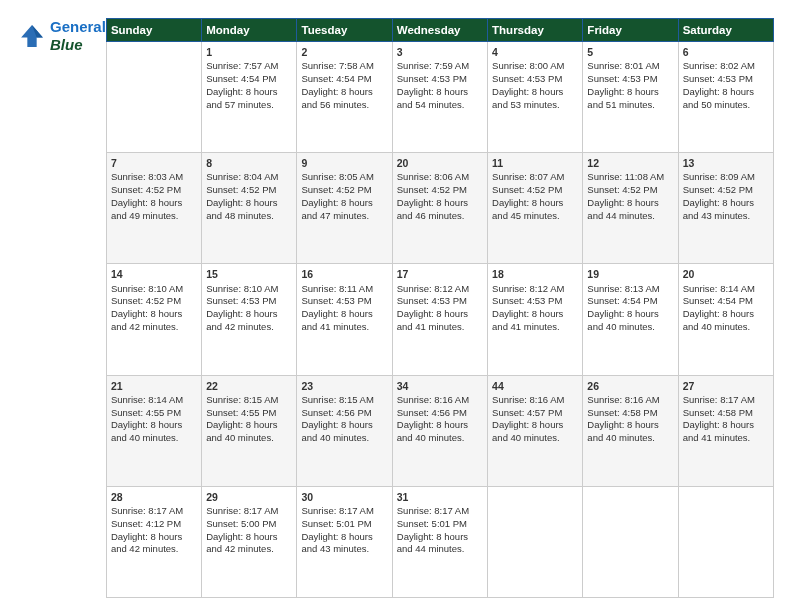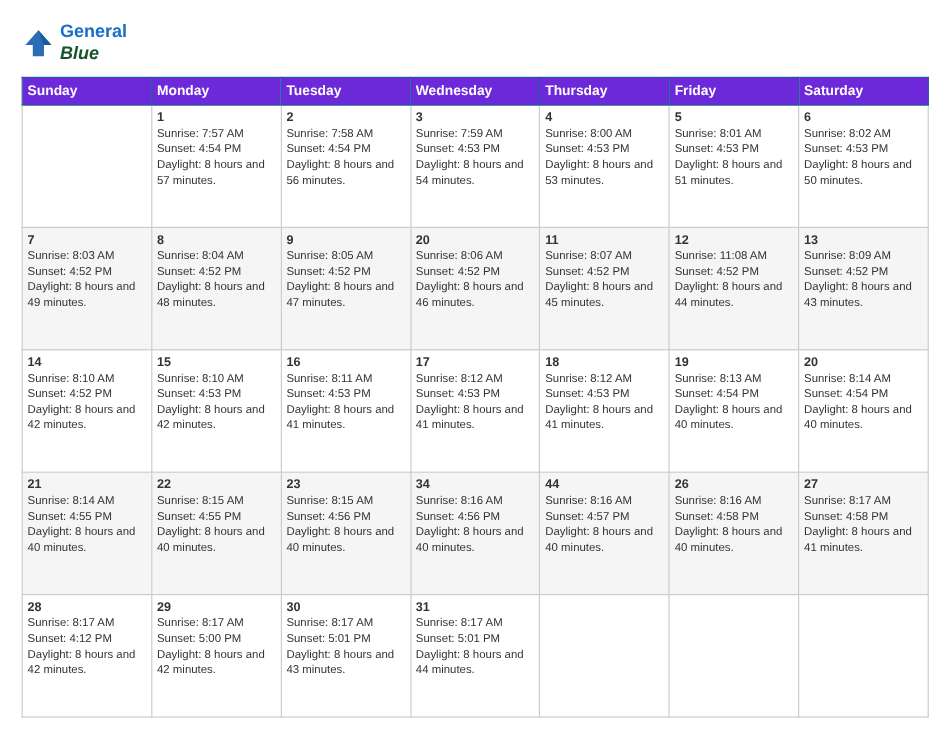--- a/index.html
+++ b/index.html
@@ -8,21 +8,21 @@
       height: 612px;
       font-family: Arial, Helvetica, sans-serif;
       background: #fff;
       overflow: hidden;
     }
     .page {
       width: 792px;
       height: 612px;
       padding: 18px 18px 14px 18px;
       display: flex;
-      flex-direction: column;
+      flex-direction: row;
     }
     .header {
       display: flex;
       justify-content: space-between;
       align-items: flex-start;
       margin-bottom: 10px;
     }
     .logo {
       display: flex;
       align-items: center;
@@ -56,21 +56,21 @@
       color: #555;
     }
     .calendar {
       flex: 1;
       border: 1px solid #ccc;
       border-collapse: collapse;
       width: 100%;
       table-layout: fixed;
     }
     .calendar th {
-      background-color: #6d28d9;
+      background-color: #14532d;
       color: #fff;
       font-size: 11.5px;
       font-weight: bold;
       padding: 5px 4px;
       text-align: left;
       border: 1px solid #1e5a9c;
     }
     .calendar td {
       vertical-align: top;
       border: 1px solid #ccc;

